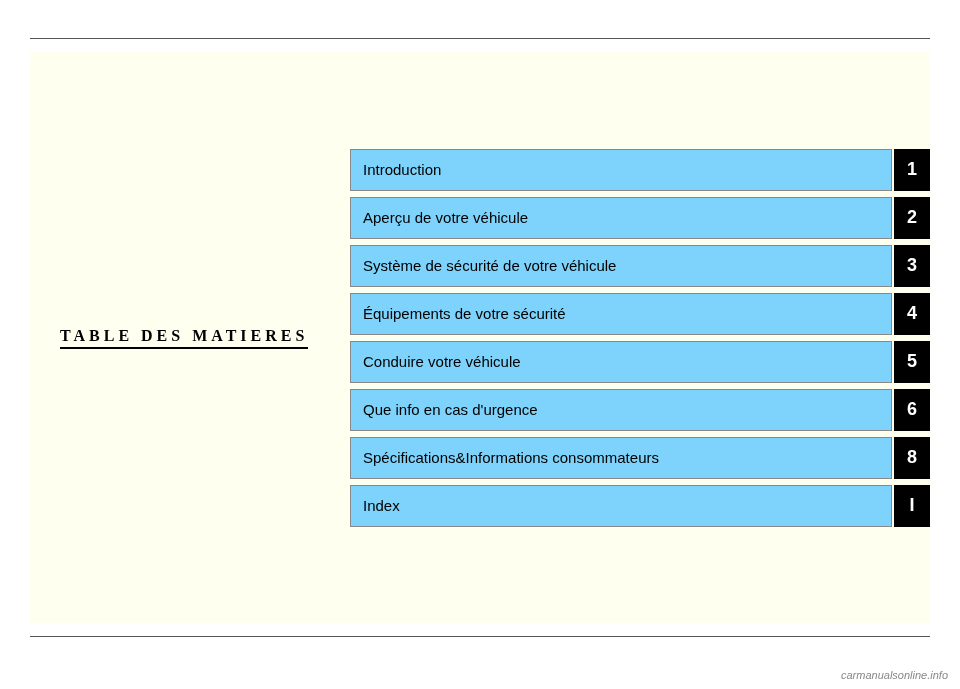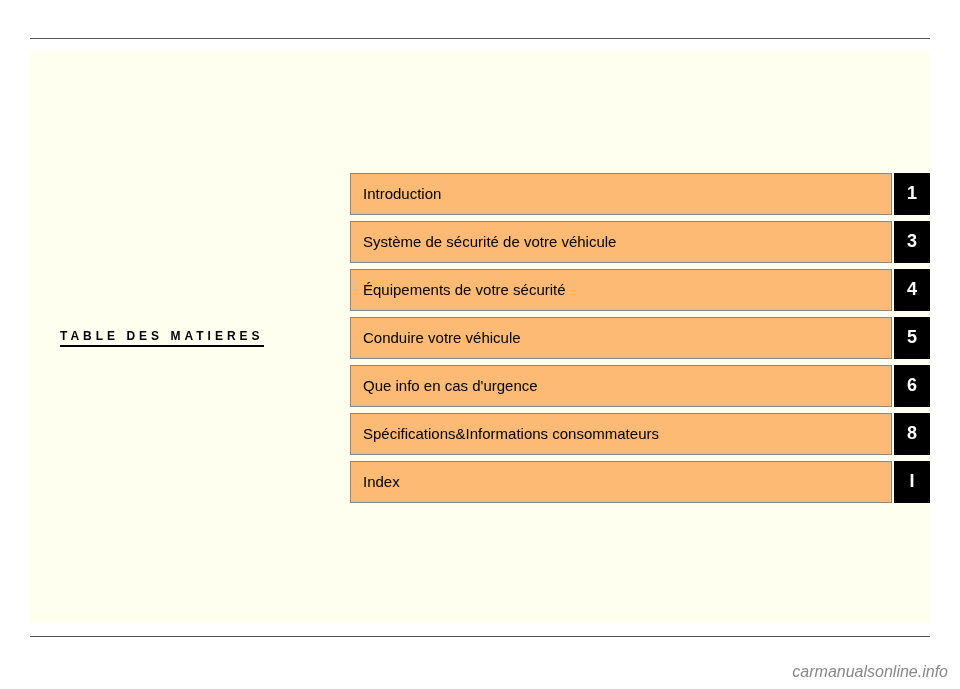--- a/index.html
+++ b/index.html
@@ -50,22 +50,22 @@
     .left-panel {
       width: 320px;
       height: 100%;
       display: flex;
       align-items: center;
       justify-content: flex-start;
       padding-left: 30px;
     }
 
     .toc-title {
-      font-family: Liberation Sans, sans-serif;
-      font-size: 12px;
+      font-family: Liberation Serif, serif;
+      font-size: 16px;
       font-weight: bold;
       letter-spacing: 4px;
       color: #000;
       text-transform: uppercase;
       border-bottom: 2px solid #000;
       padding-bottom: 2px;
     }
 
     .right-panel {
       flex: 1;
@@ -80,21 +80,21 @@
     .toc-row {
       display: flex;
       flex-direction: row;
       align-items: stretch;
       height: 42px;
     }
 
     .toc-label {
       flex: 1;
       border: 1px solid #888;
-      background: #fdba74;
+      background: #7dd3fc;
       display: flex;
       align-items: center;
       padding-left: 12px;
       font-size: 15px;
       color: #000;
     }
 
     .toc-number {
       width: 36px;
       background: #000;
@@ -104,41 +104,45 @@
       justify-content: center;
       font-size: 18px;
       font-weight: bold;
       margin-left: 2px;
     }
 
     .watermark {
       position: absolute;
       bottom: 8px;
       right: 12px;
-      font-size: 16px;
+      font-size: 11px;
       color: #888;
       font-style: italic;
     }
   </style>
 </head>
 <body>
 
 <div class="top-line"></div>
 
 <div class="main-content">
 
   <div class="left-panel">
     <span class="toc-title">TABLE DES MATIERES</span>
   </div>
 
   <div class="right-panel">
 
   <div class="toc-row">
         <div class="toc-label">Introduction</div>
         <div class="toc-number">1</div>
+      </div>
+      <div class="toc-row">
+        <div class="toc-label">Aperçu de votre véhicule</div>
+        <div class="toc-number">2</div>
       </div>
       <div class="toc-row">
         <div class="toc-label">Système de sécurité de votre véhicule</div>
         <div class="toc-number">3</div>
       </div>
       <div class="toc-row">
         <div class="toc-label">Équipements de votre sécurité</div>
         <div class="toc-number">4</div>
       </div>
       <div class="toc-row">

